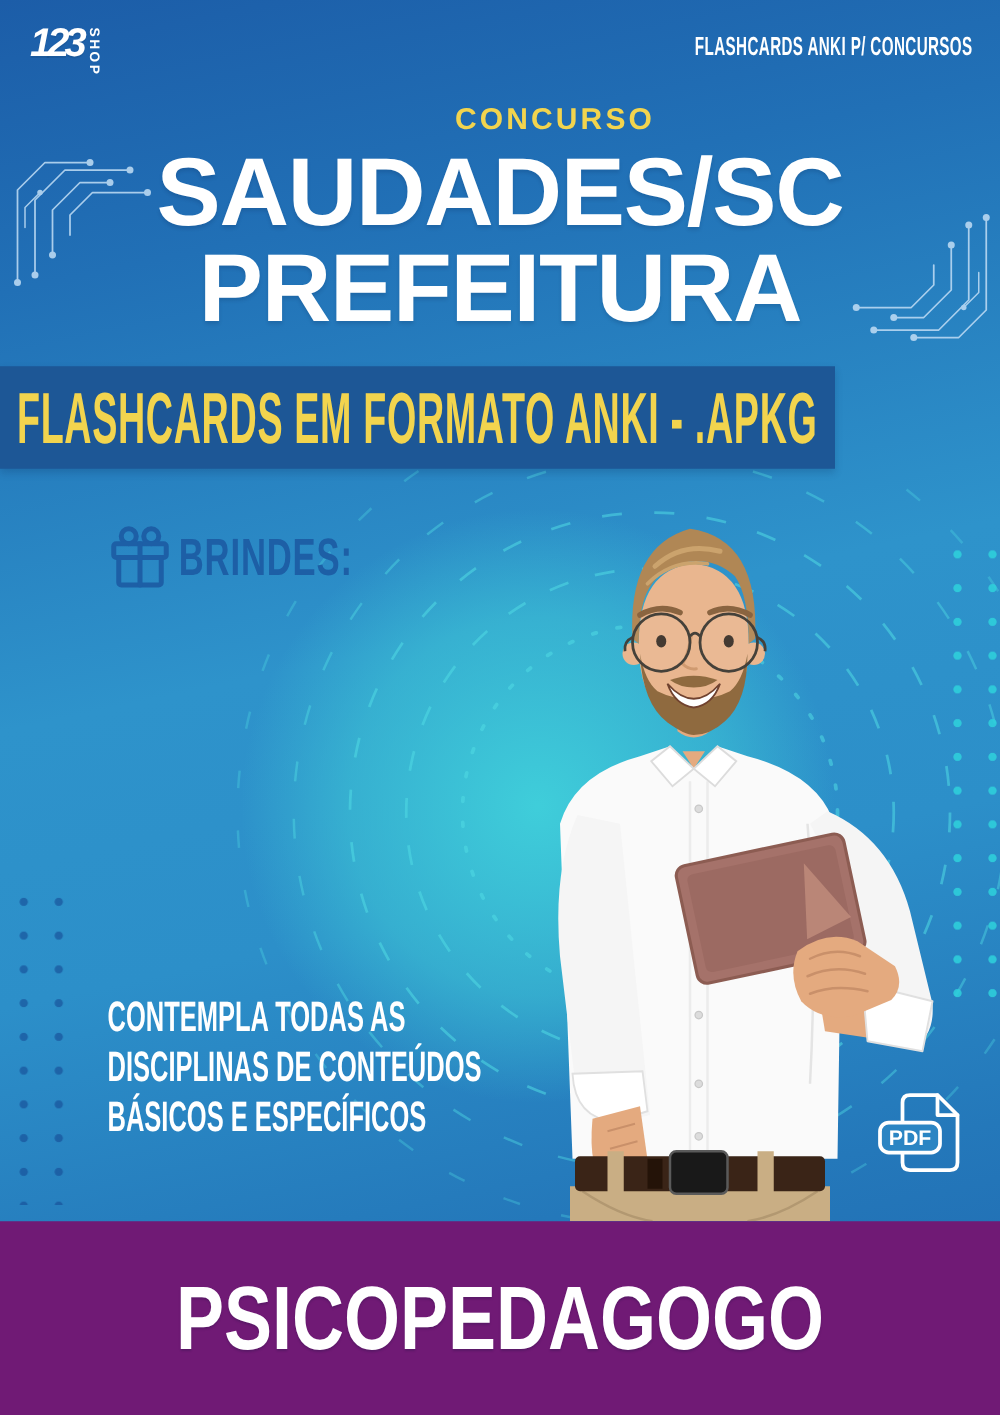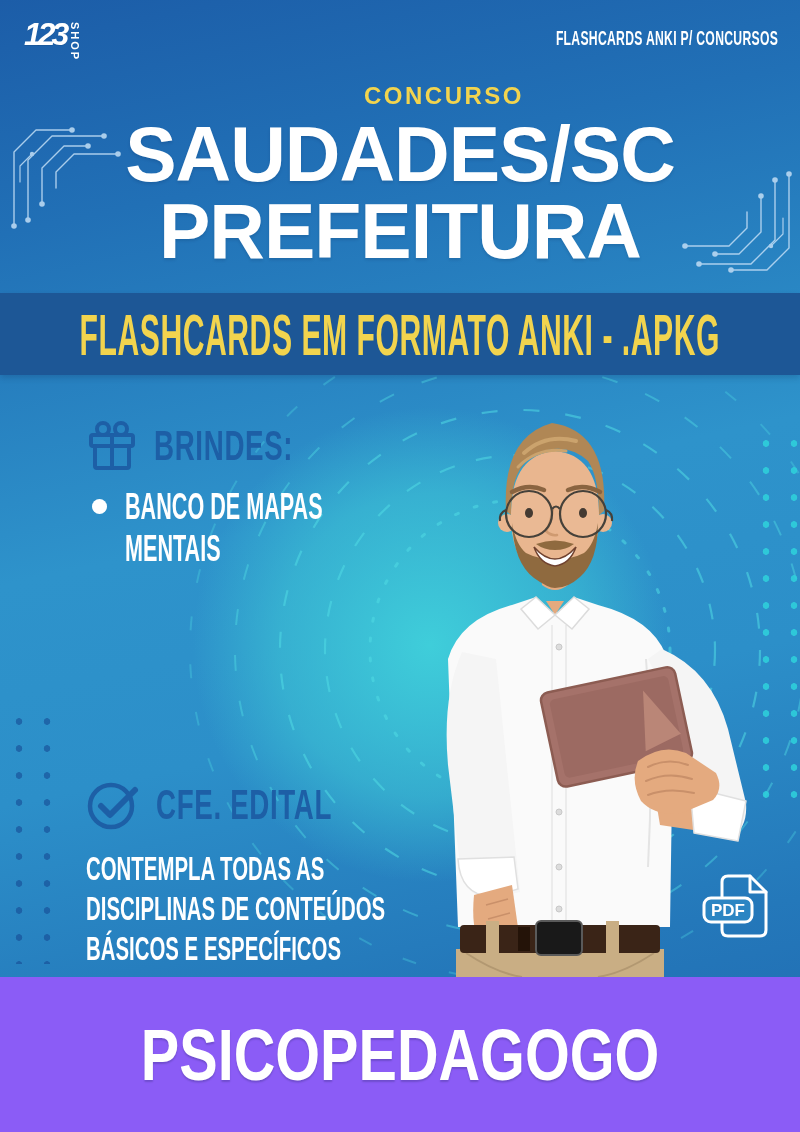--- a/index.html
+++ b/index.html
@@ -28,42 +28,42 @@
   .tagline-wrap{right:22px;top:26px;z-index:5;color:#fff;text-decoration:underline;}
   .cond{display:inline-block;white-space:nowrap;font-weight:bold;}
   .tagline-wrap .cond{font-size:21px;transform:scaleX(0.58);transform-origin:right center;letter-spacing:0.5px;}
   
   .kicker{left:0;top:82px;width:800px;text-align:center;z-index:5;
     color:#F2D44E;font-weight:bold;font-size:24px;letter-spacing:2.5px;margin-left:44px;}
   .hero-title{left:0;top:116px;width:800px;text-align:center;z-index:5;color:#fff;
     font-size:77px;font-weight:bold;line-height:1.0;letter-spacing:-1px;
     text-shadow:0 2px 3px rgba(0,30,70,0.15);}
   
-  .band-top{left:0;top:293px;width:800px;height:82px;background:#1D5796;z-index:3;
+  .band-top{left:0;top:293px;width:668px;height:82px;background:#1D5796;z-index:3;
     display:flex;align-items:center;justify-content:center;
     box-shadow:0 3px 6px rgba(0,30,70,0.18);}
   .band-top .cond{font-size:58px;color:#F2D44E;transform:scaleX(0.52);transform-origin:center;letter-spacing:1px;}
   
   .gifts{left:86px;top:420px;z-index:4;}
-  .head-row{display:flex;align-items:center;gap:16px;color:#1D5FA6;}
+  .head-row{display:flex;align-items:center;gap:5px;color:#1D5FA6;}
   .head-row .cond{font-size:42px;transform:scaleX(0.66);transform-origin:left center;letter-spacing:1px;}
   .bullets{margin-top:14px;}
   .bullet-item{display:flex;align-items:flex-start;margin-bottom:13px;}
   .bullet-dot{width:15px;height:15px;border-radius:50%;background:#fff;margin:13px 18px 0 6px;flex:0 0 auto;}
   .bullet-text{color:#fff;font-weight:bold;font-size:36px;line-height:1.16;
     transform:scaleX(0.60);transform-origin:left top;white-space:nowrap;}
   .edital{left:86px;top:778px;z-index:4;}
   .edital-desc{margin-top:16px;color:#fff;font-weight:bold;font-size:34px;line-height:1.18;
     transform:scaleX(0.60);transform-origin:left top;white-space:nowrap;}
   
   .person{left:400px;top:397px;width:360px;height:580px;z-index:2;pointer-events:none;}
   
   .pdf-badge{left:700px;top:872px;width:78px;height:72px;z-index:4;}
   
-  .band-bottom{left:0;top:977px;width:800px;height:155px;background:#8b5cf6;z-index:3;
+  .band-bottom{left:0;top:977px;width:800px;height:155px;background:#701a75;z-index:3;
     display:flex;align-items:center;justify-content:center;}
   .role-title{color:#fff;font-weight:bold;font-size:72px;letter-spacing:0px;
     transform:scaleX(0.80);transform-origin:center;white-space:nowrap;z-index:4;
     text-shadow:0 2px 2px rgba(0,20,50,0.2);}
 </style>
 </head>
 <body>
 
 <svg class="abs circles-layer" width="800" height="602" viewBox="0 0 800 602">
   <g fill="none" stroke="rgba(80,218,228,0.55)">
@@ -210,38 +210,24 @@
     <svg width="52" height="52" viewBox="0 0 52 52" fill="none" stroke="#1D5FA6" stroke-width="4" stroke-linecap="round" stroke-linejoin="round">
       <circle cx="17" cy="9" r="6"></circle>
       <circle cx="35" cy="9" r="6"></circle>
       <rect x="5" y="15" width="42" height="11" rx="2"></rect>
       <rect x="9" y="26" width="34" height="22" rx="2"></rect>
       <path d="M26 15 V48"></path>
     </svg>
     <span class="cond">BRINDES:</span>
   </div>
   <div class="bullets">
-    <div class="bullet-item">
-      <span class="bullet-dot"></span>
-      <div class="bullet-text">
-        <div>BANCO DE MAPAS</div>
-        <div>MENTAIS</div>
-      </div>
-    </div>
   </div>
 </div>
 
 <div class="abs edital">
-  <div class="head-row">
-    <svg width="54" height="54" viewBox="0 0 54 54" fill="none" stroke="#1D5FA6" stroke-linecap="round" stroke-linejoin="round">
-      <circle cx="25" cy="28" r="21" stroke-width="4.5"></circle>
-      <path d="M15 28 L24 37 L49 12" stroke-width="6"></path>
-    </svg>
-    <span class="cond">CFE. EDITAL</span>
-  </div>
   <div class="edital-desc">
     <div>CONTEMPLA TODAS AS</div>
     <div>DISCIPLINAS DE CONTEÚDOS</div>
     <div>BÁSICOS E ESPECÍFICOS</div>
   </div>
 </div>
 
 <svg class="abs pdf-badge" viewBox="0 0 78 72">
   <g fill="none" stroke="#ffffff" stroke-width="3" stroke-linejoin="round" stroke-linecap="round">
     <path d="M28 4 H50 L66 20 V58 Q66 64 60 64 H28 Q22 64 22 58 V10 Q22 4 28 4 Z"></path>

